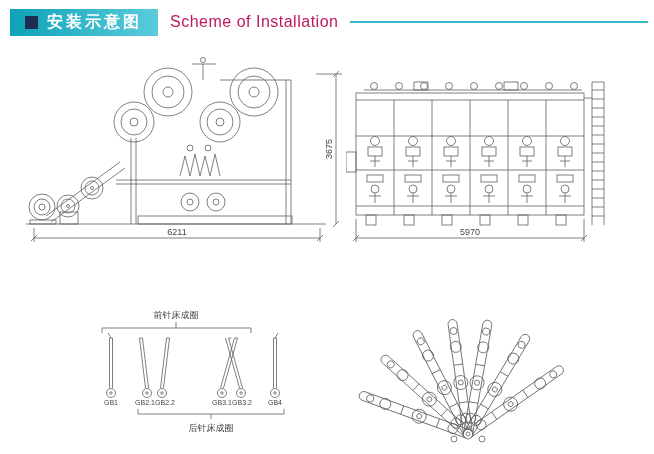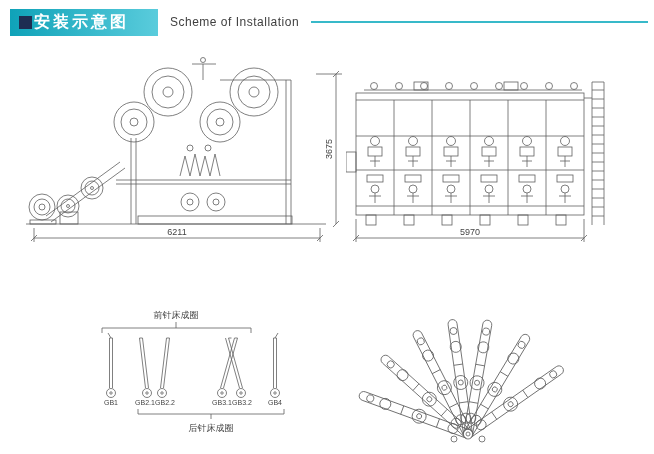--- a/index.html
+++ b/index.html
@@ -8,28 +8,28 @@
     font-family:"Liberation Sans",sans-serif;overflow:hidden;
   }
   
   .header{
     position:absolute;left:10px;top:8px;right:6px;height:28px;
     display:flex;align-items:center;gap:12px;
   }
   .banner{
     height:27px;min-width:148px;box-sizing:border-box;
     background:linear-gradient(90deg,#0fa2b8,#5accdc);
-    display:flex;align-items:center;gap:2px;padding:0 14px 0 9px;
+    display:flex;align-items:center;gap:9px;padding:0 14px 0 15px;
   }
   .banner .sq{width:13px;height:13px;background:#1d2d52;flex:0 0 auto;}
   .banner .zh{
     color:#ffffff;font-weight:bold;font-size:16px;letter-spacing:3px;
     white-space:nowrap;line-height:1;
   }
-  .en-title{color:#404040;font-size:12px;white-space:nowrap;letter-spacing:.5px;}
+  .en-title{color:#be185d;font-size:16px;white-space:nowrap;letter-spacing:.5px;}
   .rule{flex:1;height:2px;background:#38b9c9;}
   
   svg.drawing{position:absolute;display:block;}
   .svg-side {left:20px; top:50px;}
   .svg-front{left:346px;top:78px;}
   .svg-bars {left:86px; top:306px;}
   .svg-fan  {left:353px;top:292px;}
   svg text{font-family:"Liberation Sans",sans-serif;fill:#444;stroke:none;}
 </style>
 </head>

